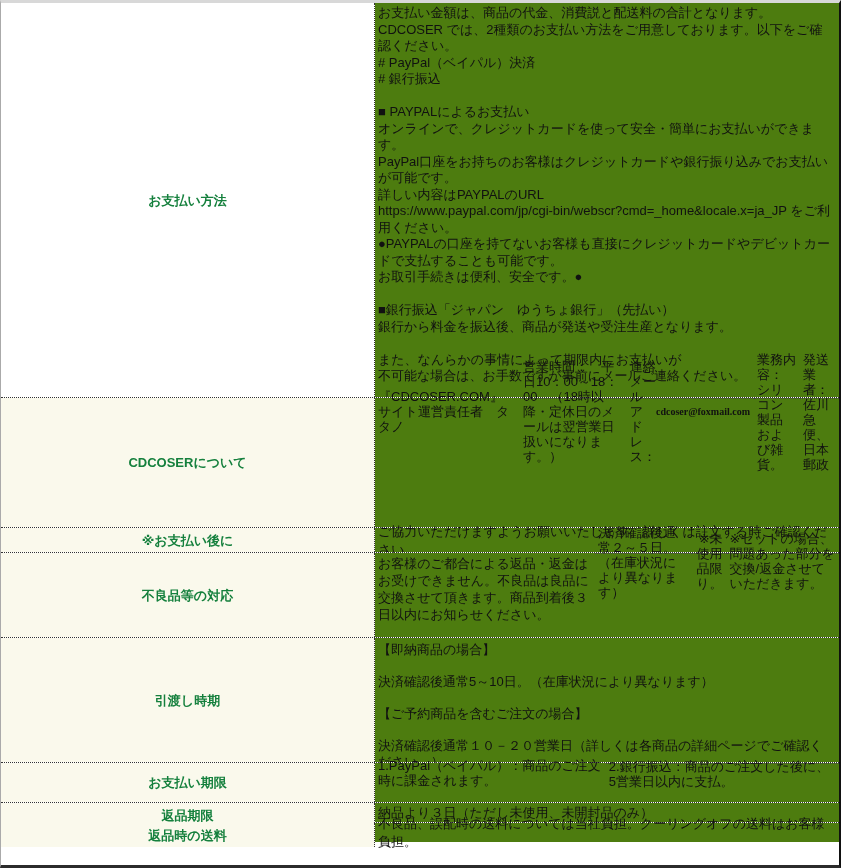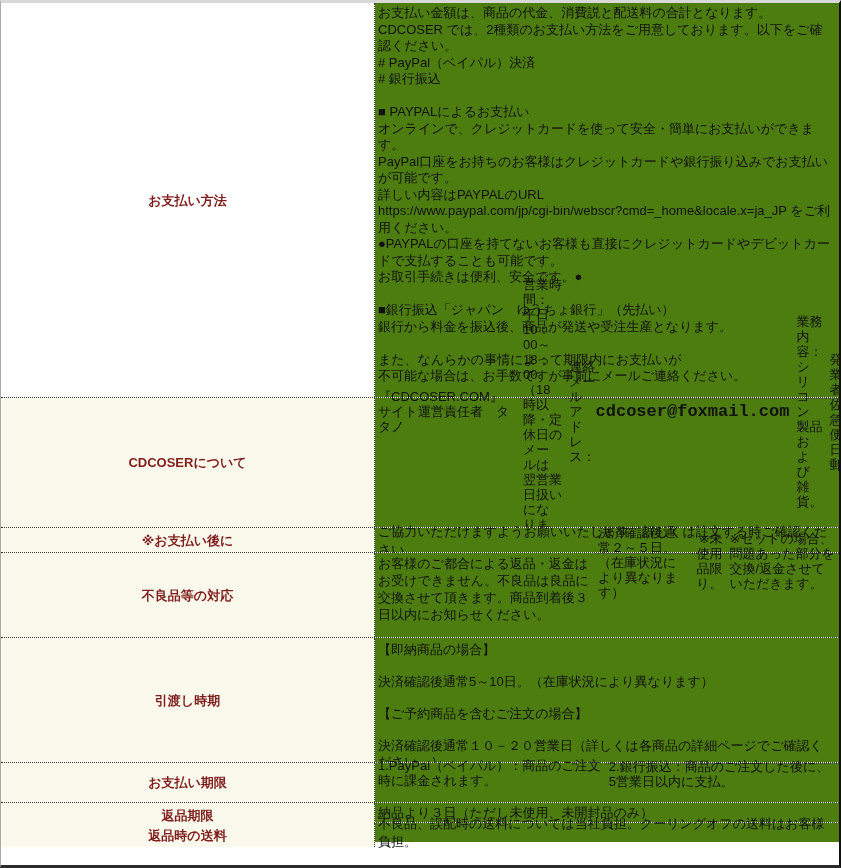--- a/index.html
+++ b/index.html
@@ -15,21 +15,21 @@
     overflow:hidden;
   }
   .row{display:flex;box-sizing:border-box;width:100%;}
   .row + .row{border-top:1px dotted #333;}
   .cell-h{
     box-sizing:border-box;
     flex:0 0 374px;width:374px;
     border-right:1px dotted #333;
     background:#faf9ec;
     display:flex;align-items:center;justify-content:center;
-    font-weight:bold;color:#7f1d1d;
+    font-weight:bold;color:#15803d;
     text-align:center;
     padding:12px 6px;
     line-height:17px;
   }
   .cell-h.white{background:#fff;}
   .cell-c{
     box-sizing:border-box;
     flex:1 1 auto;min-width:0;
     background:#4d7c0f;
     padding:1px 4px 0 3px;
@@ -37,21 +37,21 @@
   .pre{white-space:pre-line;line-height:16.5px;}
   .subrows{display:flex;flex-direction:row;padding:0;}
   .subrow{
     box-sizing:border-box;
     display:flex;align-items:center;
     padding:0 4px 0 3px;
     line-height:15px;
   }
   .subrow + .subrow{border-top:1px dotted #444;}
   .wrap{display:block;align-items:flex-start;line-height:17px;padding-top:2px;}
-  .bold-email{font-weight:bold;font-family:Liberation Mono, monospace;font-size:17px;}
+  .bold-email{font-weight:bold;font-family:Liberation Serif, serif;font-size:10px;}
   
   .r1{height:394px;}
   .r2{height:130px;} .r2 .subrow{height:26px;}
   .r3{height:23px;}  .r3 .cell-c{display:flex;align-items:center;}
   .r4{height:25px;}  .r4 .cell-c{display:flex;align-items:center;}
   .r5{height:85px;}
   .r5 .s1{height:39px;} .r5 .s2{height:17px;} .r5 .s3{height:14px;text-align:right;} .r5 .s4{height:15px;}
   .r6{height:125px;} .r6 .pre{line-height:16px;padding-top:4px;}
   .r7{height:40px;} .r7 .subrow{height:20px;}
   .r8{height:20px;} .r8 .cell-c{display:flex;align-items:center;}

